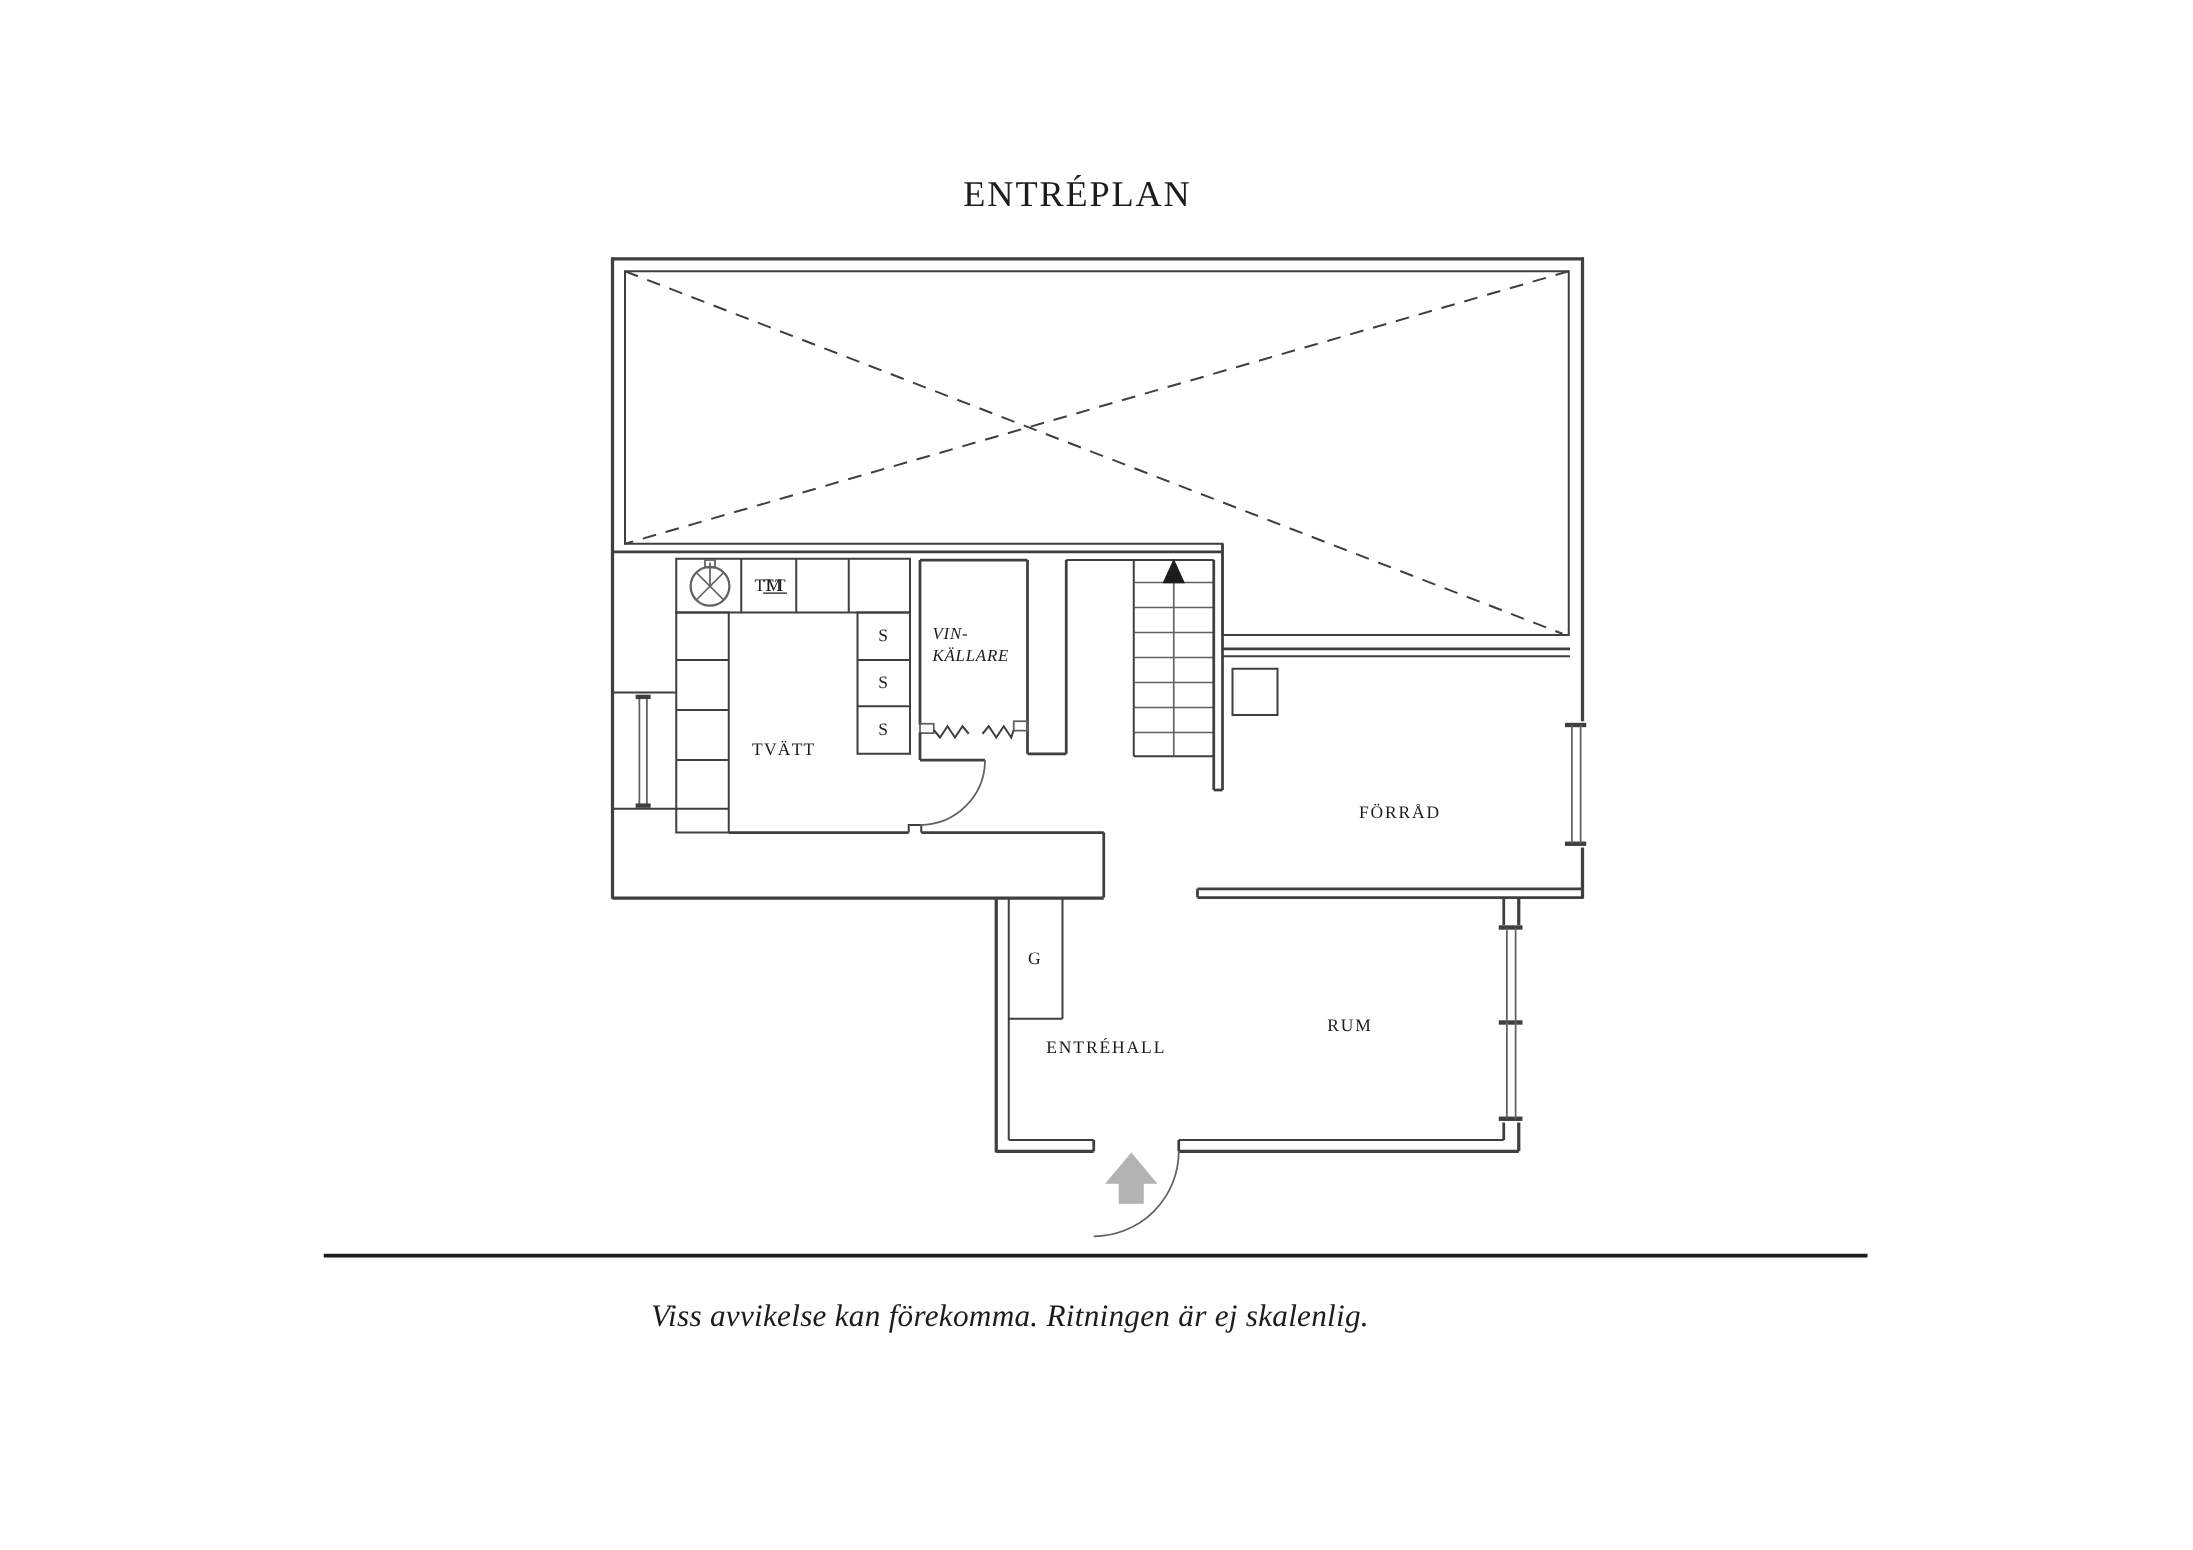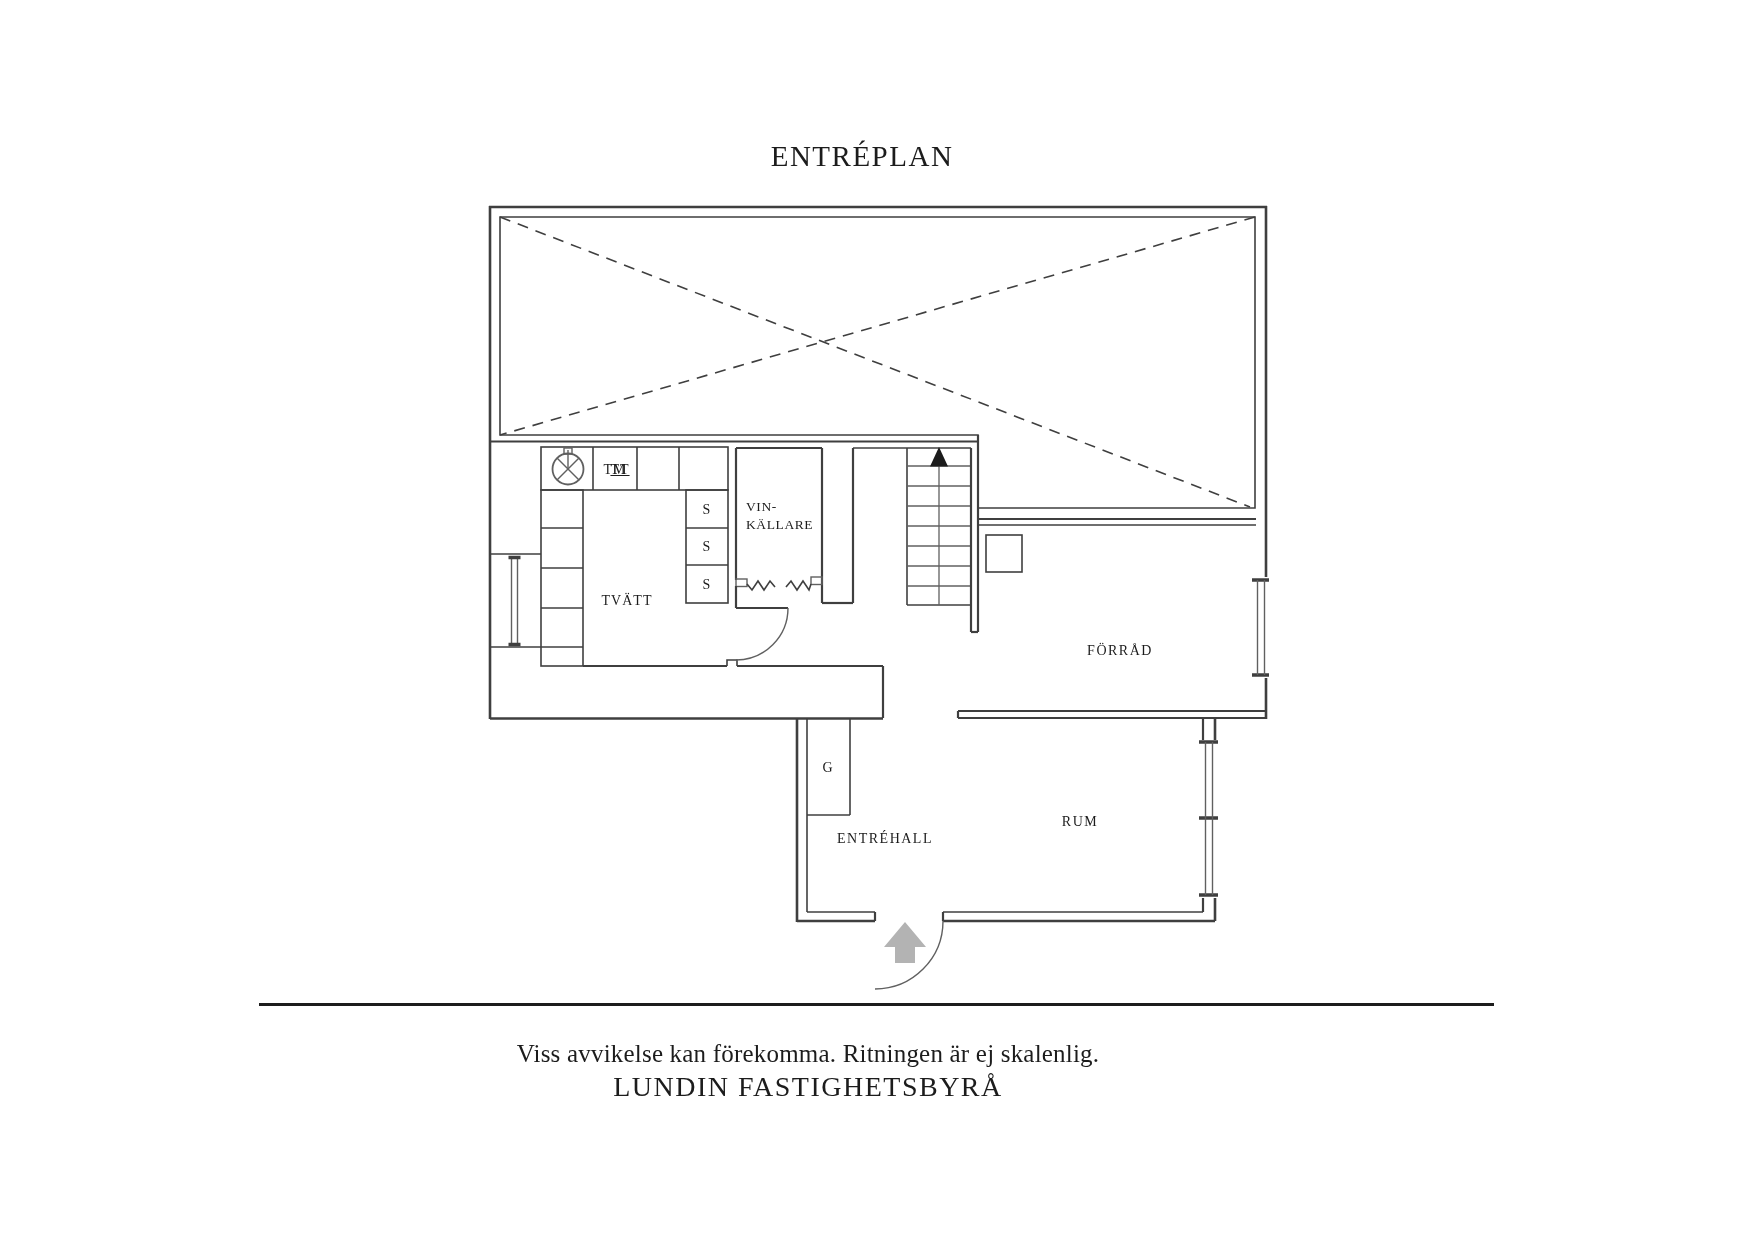--- a/index.html
+++ b/index.html
@@ -19,22 +19,22 @@
   .dash { stroke-width:1.6; stroke-dasharray:11 8; }
   .blank{ fill:var(--bg,#fff); stroke:none; }
   .solid{ fill:var(--text,#1c1c1c); stroke:none; }
   .arrowfill { fill:var(--arrow,#b3b3b3); stroke:none; }
   .lbl {
     position:absolute; transform:translate(-50%,-50%);
     color:var(--text,#1c1c1c); font-size:14px; letter-spacing:1px;
     white-space:nowrap;
   }
   .title { font-size:29px; letter-spacing:1.5px; }
-  .vin   { transform:translate(0,-50%); font-size:13.5px; letter-spacing:0.6px; line-height:18px; }
-  .disc  { font-size:25px; letter-spacing:0.2px; }
+  .vin   { transform:translate(0,-50%); font-size:13.5px; letter-spacing:0.6px; line-height:18px;font-style:italic; }
+  .disc  { font-style:italic; font-size:25px; letter-spacing:0.2px; }
   .brand { font-size:28px; letter-spacing:1.5px; }
 </style>
 </head>
 <body>
 
 <div class="canvas">
 
   <svg class="plan" width="1754" height="1240" viewBox="0 0 1754 1240">
 
     <g>
@@ -203,15 +203,14 @@
 
   <div class="lbl" style="left:1120px; top:651px; letter-spacing:1.5px;">FÖRRÅD</div>
 
   <div class="lbl" style="left:828px; top:768px;">G</div>
 
   <div class="lbl" style="left:885px; top:839px; letter-spacing:1.5px;">ENTRÉHALL</div>
 
   <div class="lbl" style="left:1080px; top:822px; letter-spacing:1.5px;">RUM</div>
 
   <div class="lbl disc" style="left:808px; top:1054px;">Viss avvikelse kan förekomma. Ritningen är ej skalenlig.</div>
-  <div class="lbl brand" style="left:808px; top:1087px;">LUNDIN FASTIGHETSBYRÅ</div>
 
 </div>
 
 </body></html>

